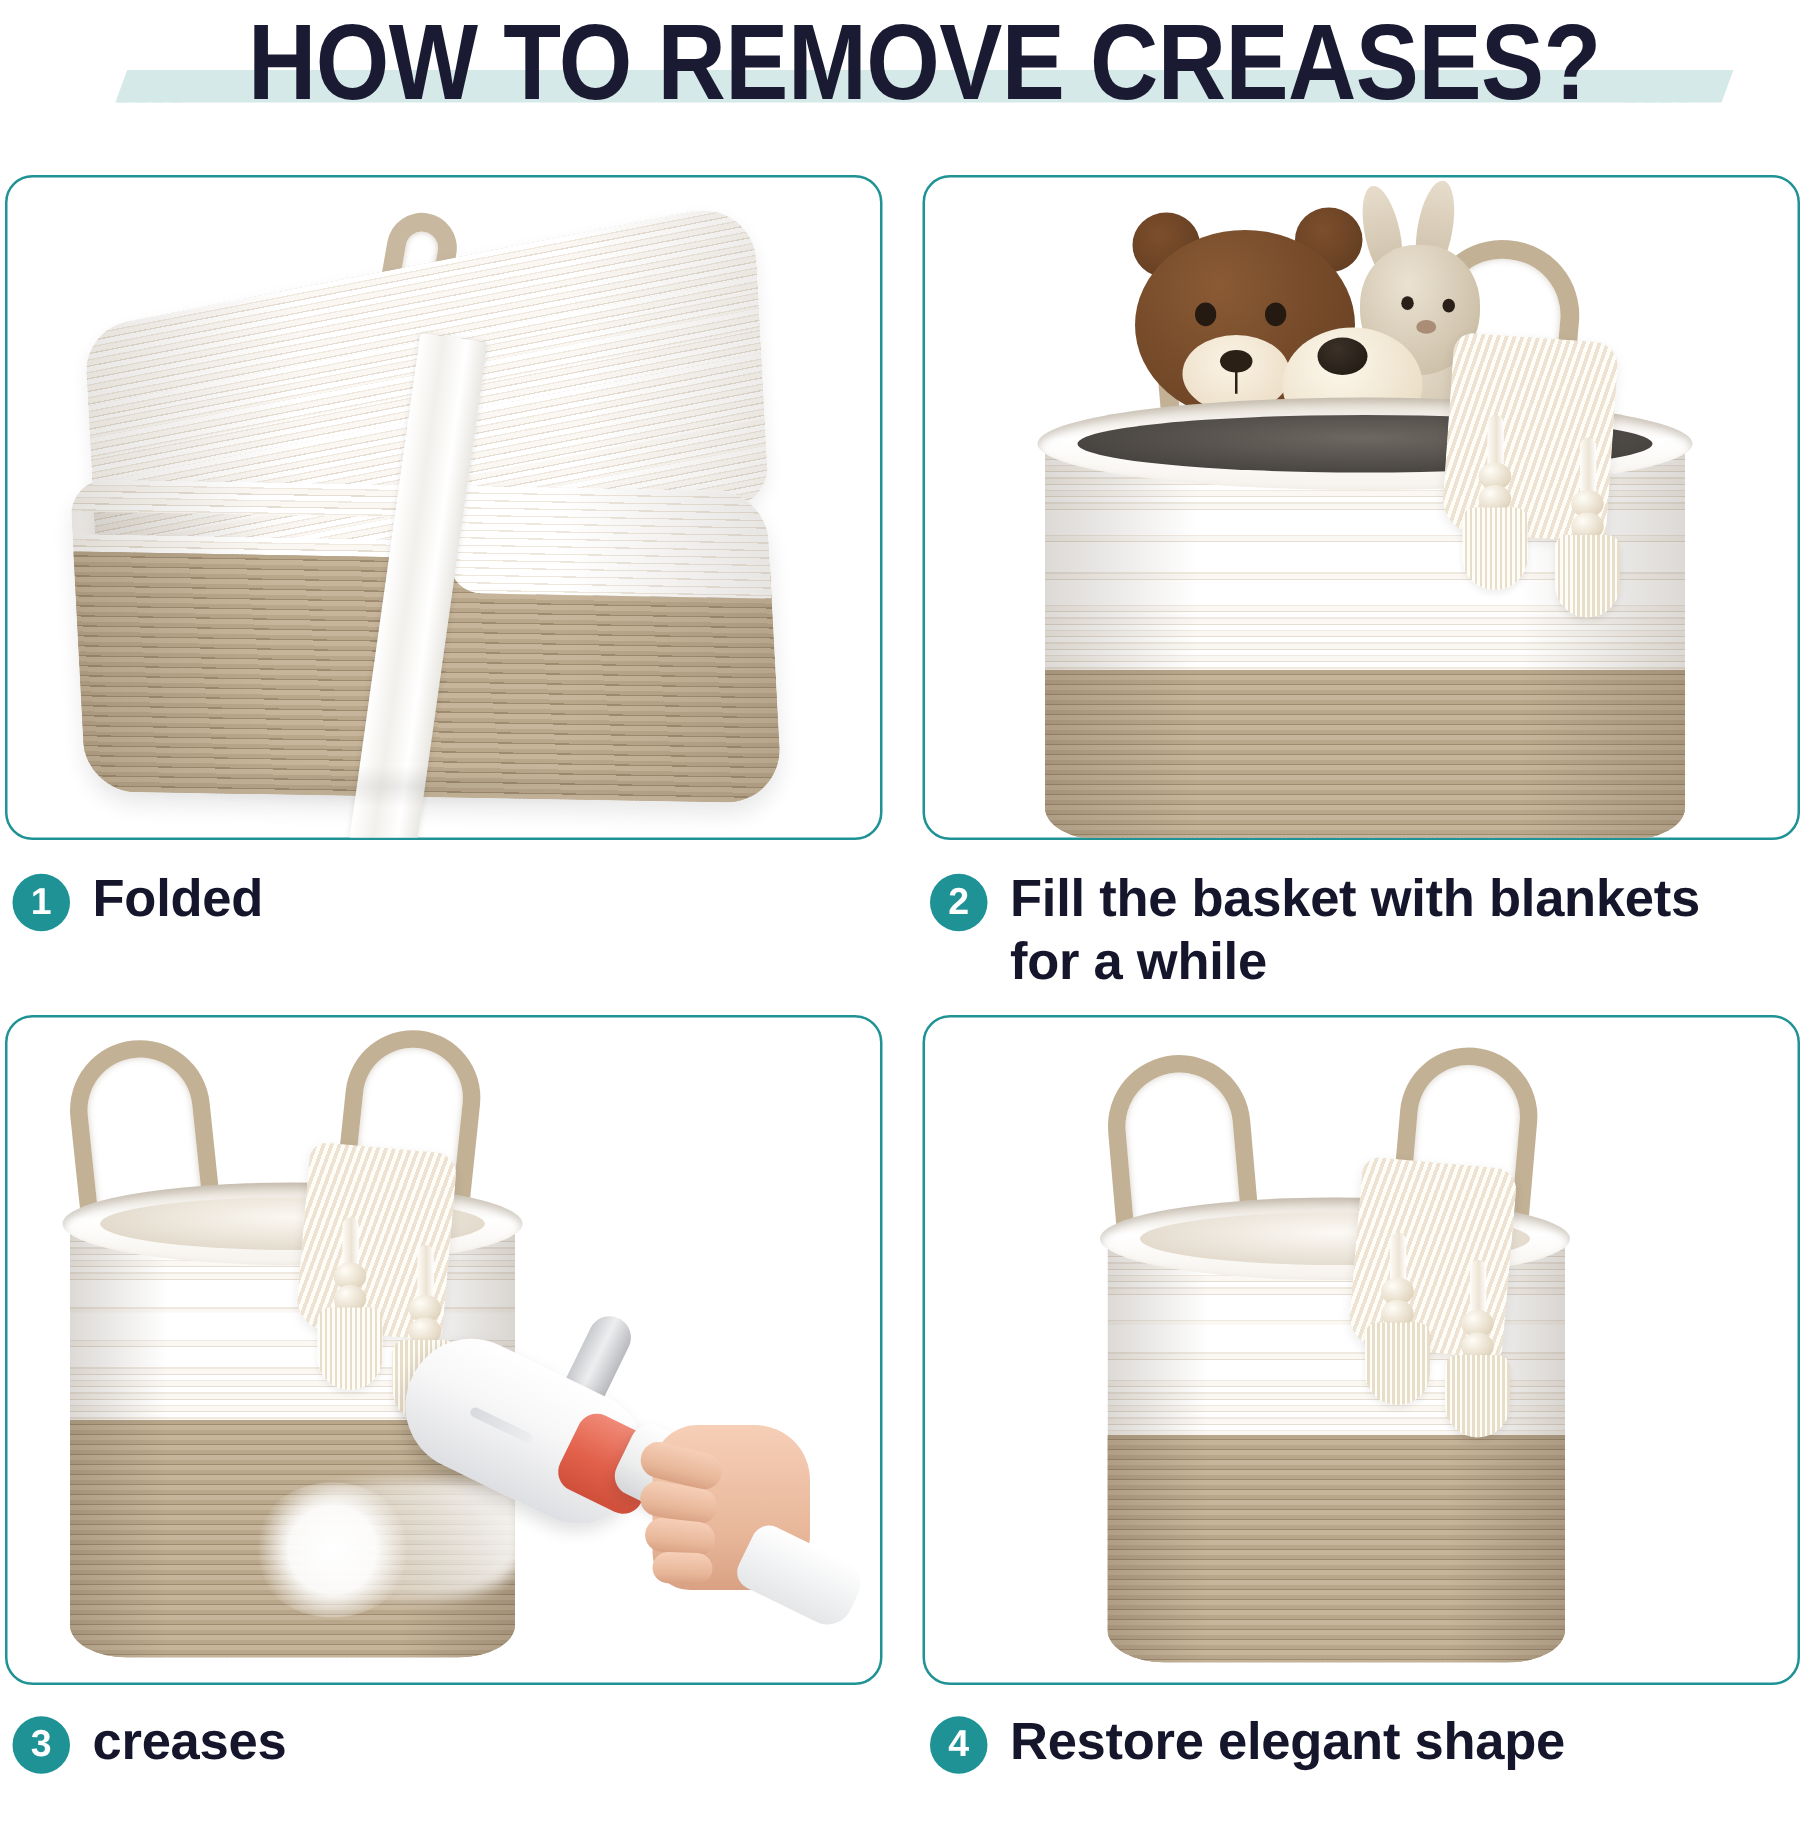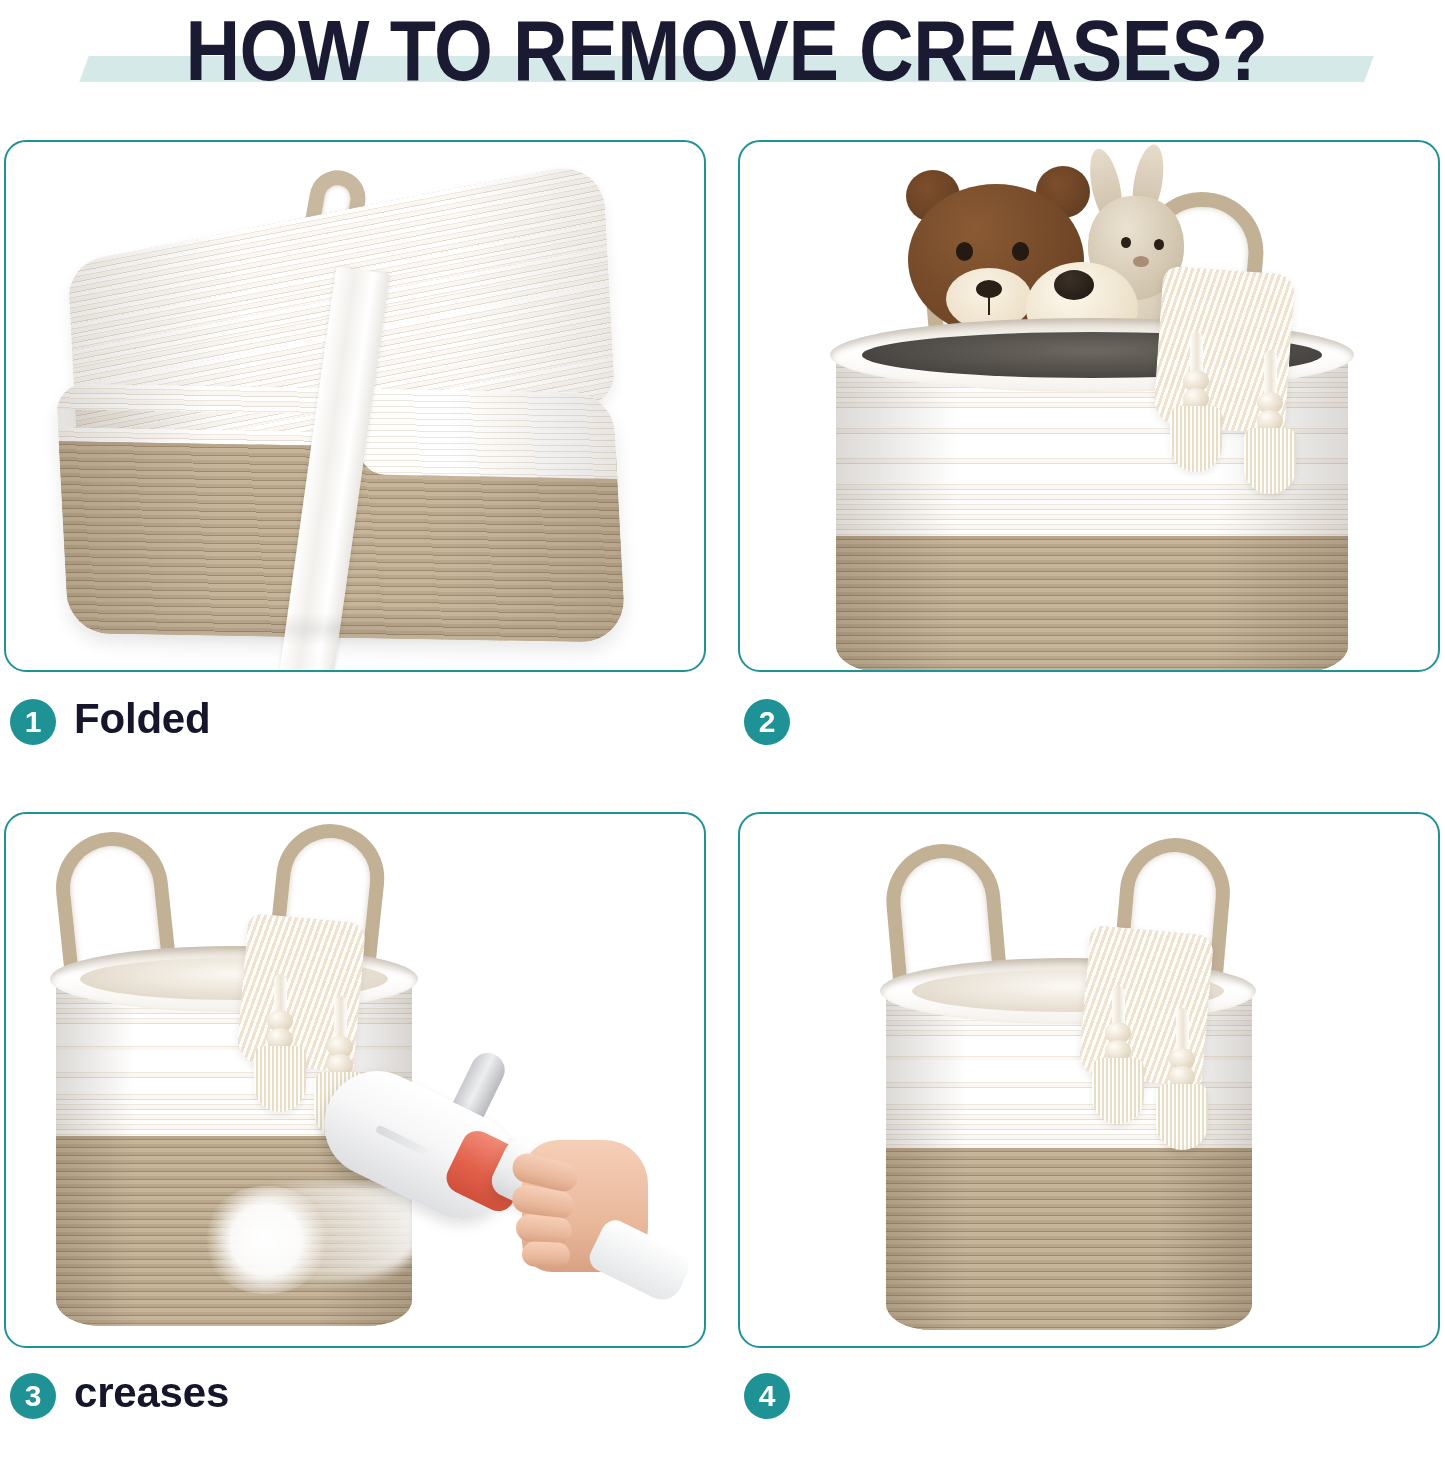--- a/index.html
+++ b/index.html
@@ -6,21 +6,21 @@
   html, body {
     width: 1445px; height: 1458px;
     background: #ffffff;
     font-family: "Liberation Sans", sans-serif;
     overflow: hidden;
   }
   .page { position: relative; width: 1445px; height: 1458px; background: #fff; }
 
   
   .title-wrap {
-    position: absolute; left: 4px; top: 0; width: 1188px; height: 112px; text-decoration: underline;
+    position: absolute; left: 17px; top: 0; width: 1188px; height: 112px; text-decoration: underline;
   }
   .title-hl {
     position: absolute; left: 80px; top: 56px; width: 1285px; height: 26px;
     background: #d6e9e9;
     transform: skewX(-20deg);
   }
   .title-stripes {
     position: absolute; top: 56px; height: 26px; width: 78px;
     display: flex; gap: 5px;
   }
@@ -527,26 +527,31 @@
     </div>
   </div>
 
   <div class="caption" id="cap-1">
     <div class="badge">1</div>
     <div class="cap-text">Folded</div>
   </div>
 
   <div class="caption" id="cap-2">
     <div class="badge">2</div>
+    <div class="cap-text">
+      <div>Fill the basket with blankets</div>
+      <div>for a while</div>
+    </div>
   </div>
 
   <div class="caption" id="cap-3">
     <div class="badge">3</div>
     <div class="cap-text">
       <div>creases</div>
     </div>
   </div>
 
   <div class="caption" id="cap-4">
     <div class="badge">4</div>
+    <div class="cap-text">Restore elegant shape</div>
   </div>
 
 </div>
 
 </body></html>

